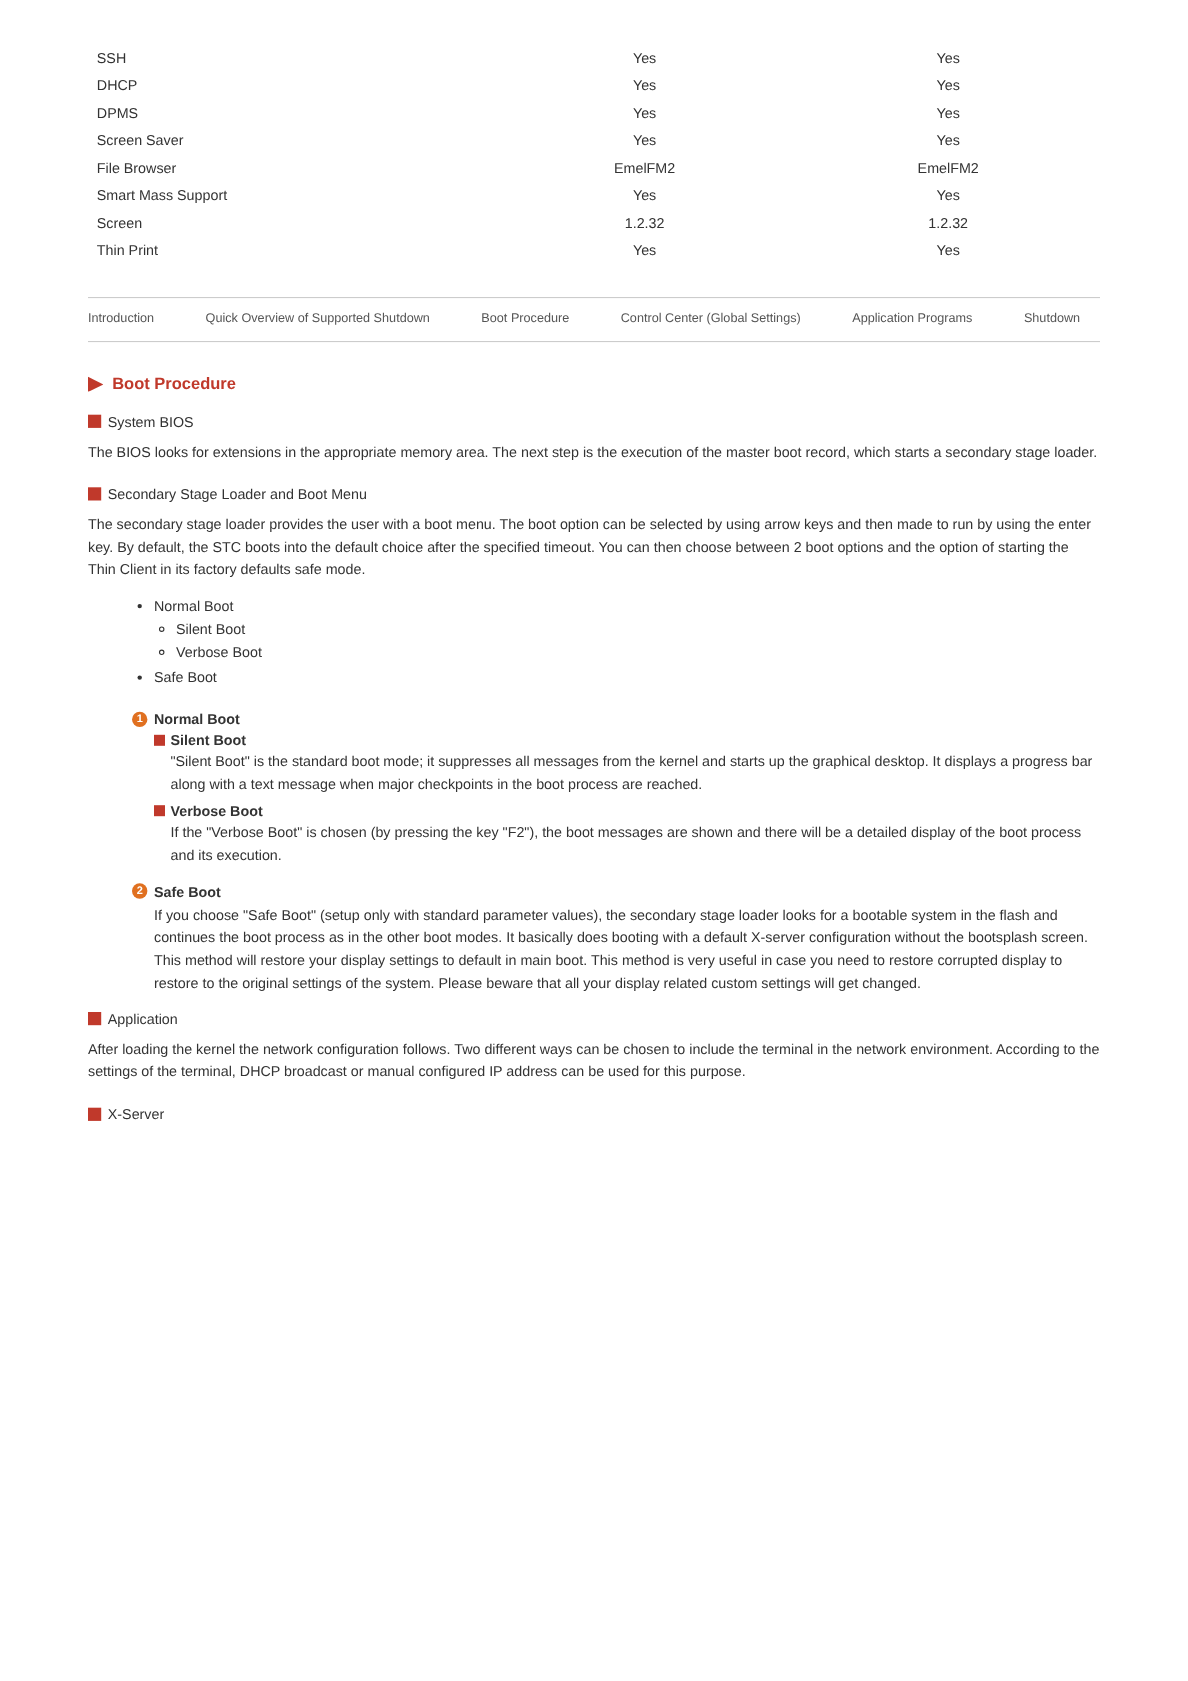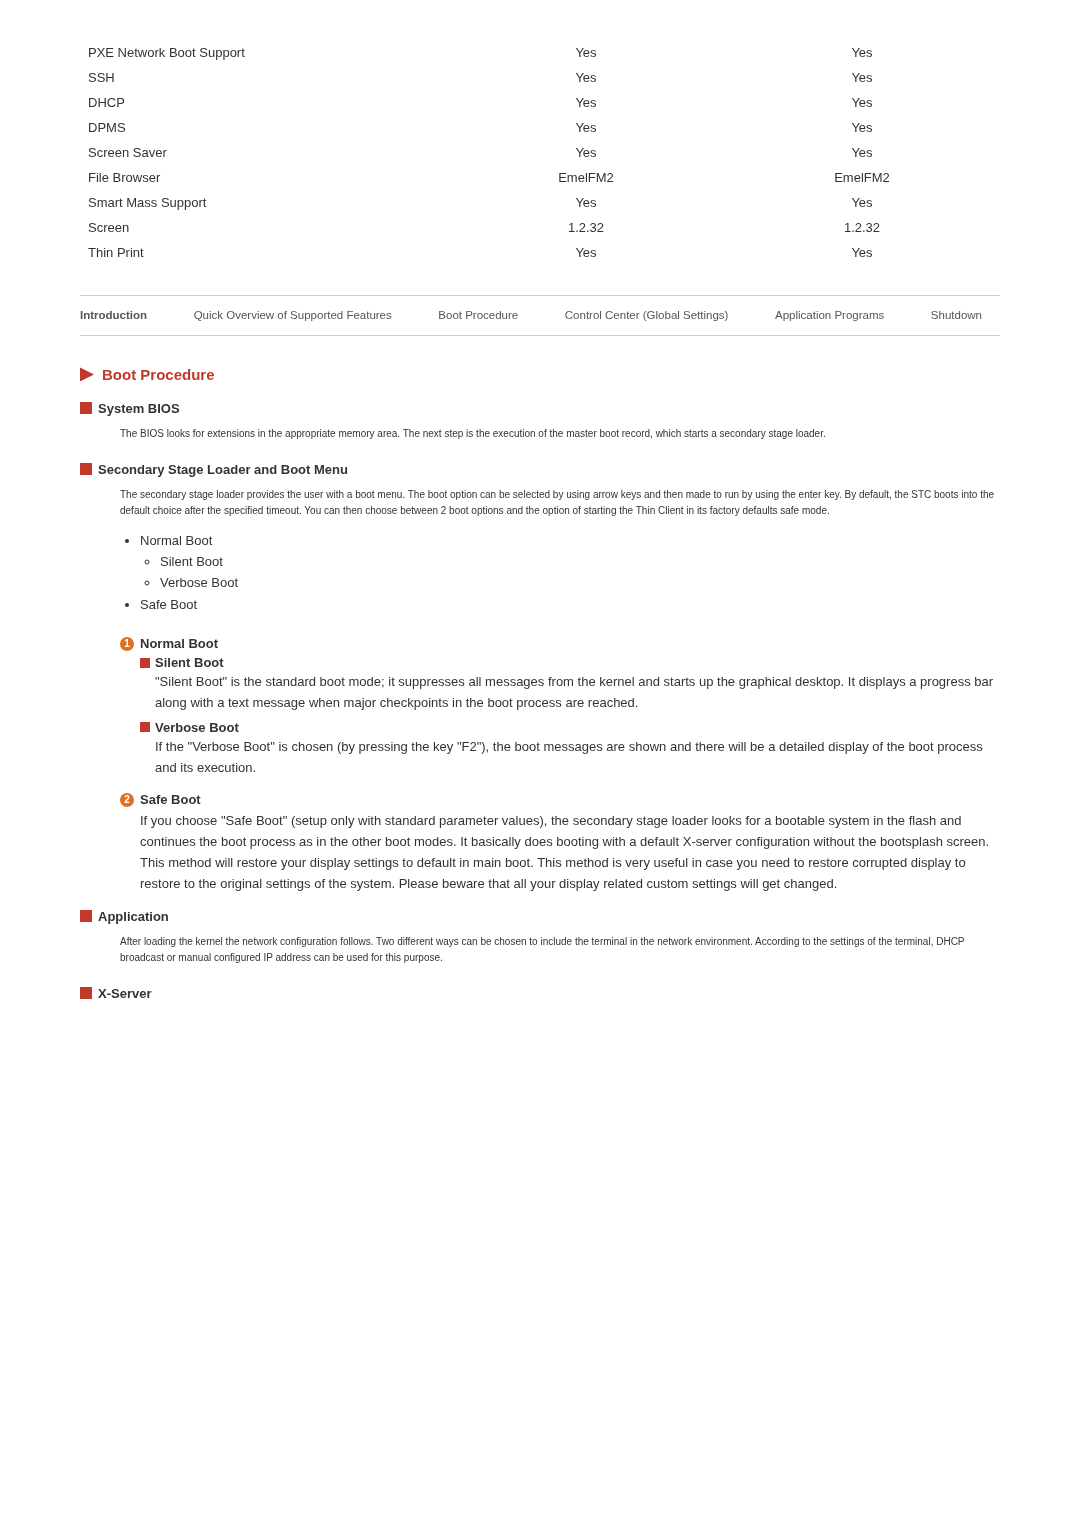--- a/index.html
+++ b/index.html
@@ -40,21 +40,21 @@
     }
     .nav-item {
       font-size: 11.5px;
       color: #555;
       padding: 4px 18px;
       text-align: center;
       cursor: pointer;
       line-height: 1.3;
       white-space: nowrap;
     }
-    .nav-item:first-child { padding-left: 0; font-weight: bold; }
+    .nav-item:first-child { padding-left: 0; }
 
     
     .section-title {
       display: flex;
       align-items: center;
       gap: 8px;
       color: #c0392b;
       font-size: 15px;
       font-weight: bold;
       margin-bottom: 18px;
@@ -69,37 +69,36 @@
     }
 
     .subsection {
       margin-bottom: 20px;
     }
     .subsection-title {
       display: flex;
       align-items: center;
       gap: 6px;
       font-size: 13px;
-      font-weight: bold;
+      font-weight: normal;
       color: #333;
       margin-bottom: 10px;
     }
     .subsection-icon {
       width: 12px;
       height: 12px;
       background: #c0392b;
       display: inline-block;
       flex-shrink: 0;
     }
 
     .body-text {
-      font-size: 10px;
-      color: #333;
-      line-height: 1.6;
-      margin-left: 40px;
+      font-size: 13px;
+      color: #333;
+      line-height: 1.6;
       margin-bottom: 12px;
     }
 
     
     .bullet-list {
       margin-left: 60px;
       margin-bottom: 12px;
     }
     .bullet-item {
       font-size: 13px;
@@ -180,25 +179,20 @@
       margin-left: 20px;
       margin-bottom: 8px;
     }
   </style>
 </head>
 <body>
 
 <table class="feature-table">
   <tbody id="feature-rows">
       <tr>
-      <td class="col-feature">PXE Network Boot Support</td>
-      <td class="col-val1">Yes</td>
-      <td class="col-val2">Yes</td>
-    </tr>
-      <tr>
       <td class="col-feature">SSH</td>
       <td class="col-val1">Yes</td>
       <td class="col-val2">Yes</td>
     </tr>
       <tr>
       <td class="col-feature">DHCP</td>
       <td class="col-val1">Yes</td>
       <td class="col-val2">Yes</td>
     </tr>
       <tr>
@@ -231,21 +225,21 @@
       <td class="col-val1">Yes</td>
       <td class="col-val2">Yes</td>
     </tr>
     </tbody>
 </table>
 
 <nav class="nav-bar">
   <div id="nav-items-container" style="display:flex; width:100%; justify-content:space-between;">
       <div class="nav-item">Introduction</div>
       <div class="nav-item">Quick Overview of
-Supported Features</div>
+Supported Shutdown</div>
       <div class="nav-item">Boot Procedure</div>
       <div class="nav-item">Control Center
 (Global Settings)</div>
       <div class="nav-item">Application
 Programs</div>
       <div class="nav-item">Shutdown</div>
     </div>
 </nav>
 
 <div class="section-title">

